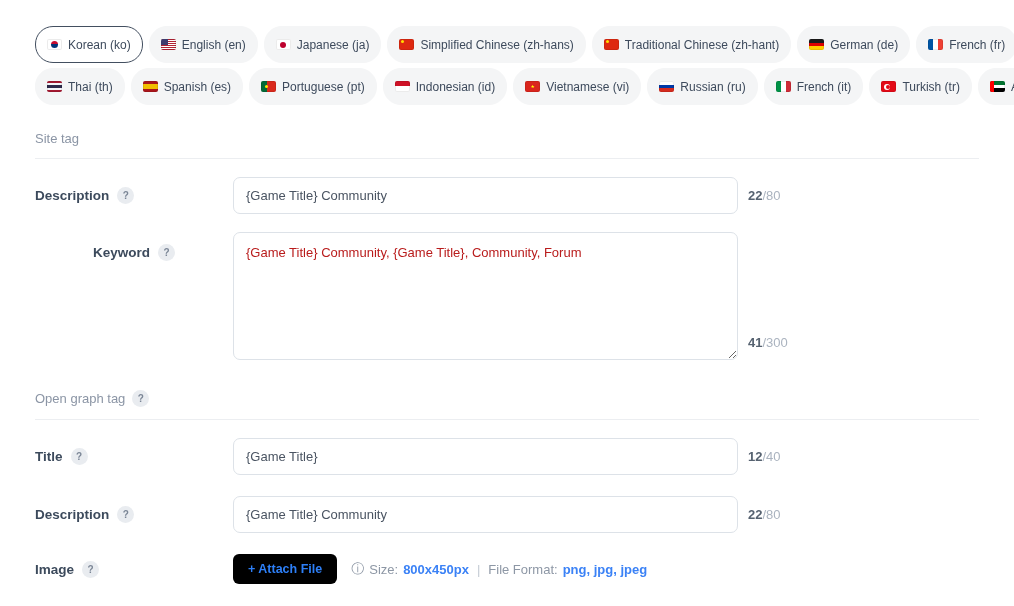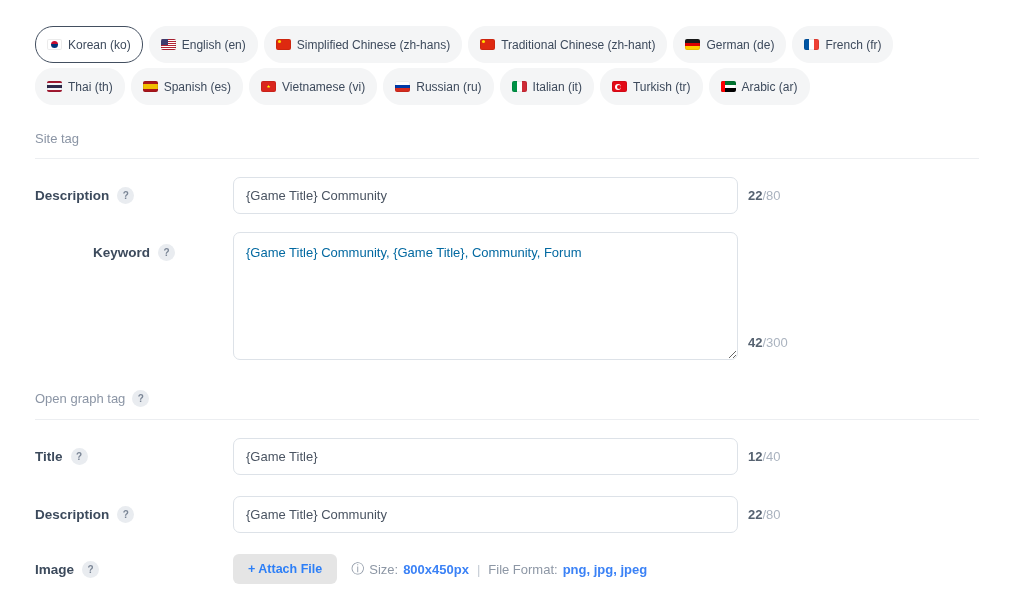--- a/index.html
+++ b/index.html
@@ -60,30 +60,30 @@
   .label-col { width:198px; flex:none; display:flex; align-items:center; gap:8px;
      font-size:13.5px; font-weight:700; color:#3c4a5c; }
   .form-row.top .label-col { padding-top:12px;justify-content:center; }
   .help-badge { width:17px; height:17px; border-radius:50%; background:#e9ecf0;
      color:#7b8696; font-size:10px; font-weight:700; display:inline-flex;
      align-items:center; justify-content:center; cursor:pointer; flex:none; }
   .text-input { width:505px; height:37px; border:1px solid #dde2e8; border-radius:7px;
      padding:0 12px; font-size:13px; color:#4a5462; background:#fff; outline:none;
      font-family:"Liberation Sans", sans-serif; }
   .text-area { width:505px; height:128px; border:1px solid #dde2e8; border-radius:7px;
-     padding:10px 12px; font-size:13px; color:#0369a1; background:#fff; outline:none;
+     padding:10px 12px; font-size:13px; color:#b91c1c; background:#fff; outline:none;
      resize:both; font-family:"Liberation Sans", sans-serif; line-height:1.5; }
   .counter { margin-left:10px; font-size:13px; white-space:nowrap; }
   .counter .cur { color:#566270; font-weight:700; }
   .counter .lim { color:#aab3bf; }
   .counter.bottom { align-self:flex-end; margin-bottom:10px; }
 
   
   .image-field { display:flex; align-items:center; gap:14px; }
-  .attach-btn { background:#e5e5e5; color:#2d7ff7; border:none; border-radius:6px;
+  .attach-btn { background:#000000; color:#2d7ff7; border:none; border-radius:6px;
      padding:8px 15px; font-size:12.5px; font-weight:700; cursor:pointer;
      font-family:"Liberation Sans", sans-serif; }
   .file-info { display:flex; align-items:center; gap:5px; font-size:13px; color:#8d97a5; }
   .file-info .strong { color:#3b82f6; font-weight:700; }
   .file-info .sep { color:#c3cad3; padding:0 3px; }
   .info-icon { color:#8d97a5; font-size:13px; }
 </style>
 </head>
 <body>
 
@@ -93,20 +93,24 @@
     <div class="pill-row">
       <button class="pill selected">
         <span class="flag" data-flag="kr"></span>
         <span>Korean (ko)</span>
       </button>
       <button class="pill">
         <span class="flag" data-flag="us"></span>
         <span>English (en)</span>
       </button>
       <button class="pill">
+        <span class="flag" data-flag="jp"></span>
+        <span>Japanese (ja)</span>
+      </button>
+      <button class="pill">
         <span class="flag" data-flag="cn"></span>
         <span>Simplified Chinese (zh-hans)</span>
       </button>
       <button class="pill">
         <span class="flag" data-flag="cn"></span>
         <span>Traditional Chinese (zh-hant)</span>
       </button>
       <button class="pill">
         <span class="flag" data-flag="de"></span>
         <span>German (de)</span>
@@ -119,30 +123,38 @@
     <div class="pill-row">
       <button class="pill">
         <span class="flag" data-flag="th"></span>
         <span>Thai (th)</span>
       </button>
       <button class="pill">
         <span class="flag" data-flag="es"></span>
         <span>Spanish (es)</span>
       </button>
       <button class="pill">
+        <span class="flag" data-flag="pt"></span>
+        <span>Portuguese (pt)</span>
+      </button>
+      <button class="pill">
+        <span class="flag" data-flag="id"></span>
+        <span>Indonesian (id)</span>
+      </button>
+      <button class="pill">
         <span class="flag" data-flag="vn"></span>
         <span>Vietnamese (vi)</span>
       </button>
       <button class="pill">
         <span class="flag" data-flag="ru"></span>
         <span>Russian (ru)</span>
       </button>
       <button class="pill">
         <span class="flag" data-flag="it"></span>
-        <span>Italian (it)</span>
+        <span>French (it)</span>
       </button>
       <button class="pill">
         <span class="flag" data-flag="tr"></span>
         <span>Turkish (tr)</span>
       </button>
       <button class="pill">
         <span class="flag" data-flag="ae"></span>
         <span>Arabic (ar)</span>
       </button>
     </div>
@@ -161,21 +173,21 @@
     <input class="text-input" type="text" value="{Game Title} Community" style="">
     <span class="counter"><span class="cur">22</span><span class="lim">/80</span></span>
   </div>
 
   <div class="form-row top">
     <div class="label-col">
       <span>Keyword</span>
       <span class="help-badge">?</span>
     </div>
     <textarea class="text-area" style="">{Game Title} Community, {Game Title}, Community, Forum</textarea>
-    <span class="counter bottom"><span class="cur">42</span><span class="lim">/300</span></span>
+    <span class="counter bottom"><span class="cur">41</span><span class="lim">/300</span></span>
   </div>
 
   <div class="section-heading" style="margin-top:30px;text-align:center;">
     <span>Open graph tag</span>
     <span class="help-badge">?</span>
   </div>
   <hr class="divider">
 
   <div class="form-row">
     <div class="label-col">

